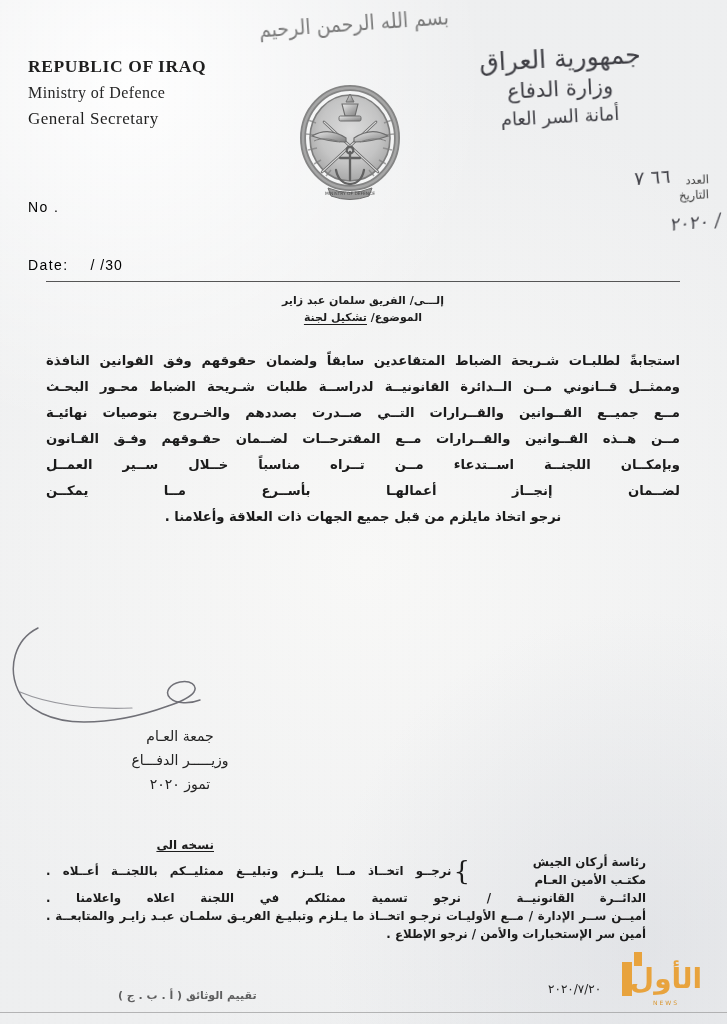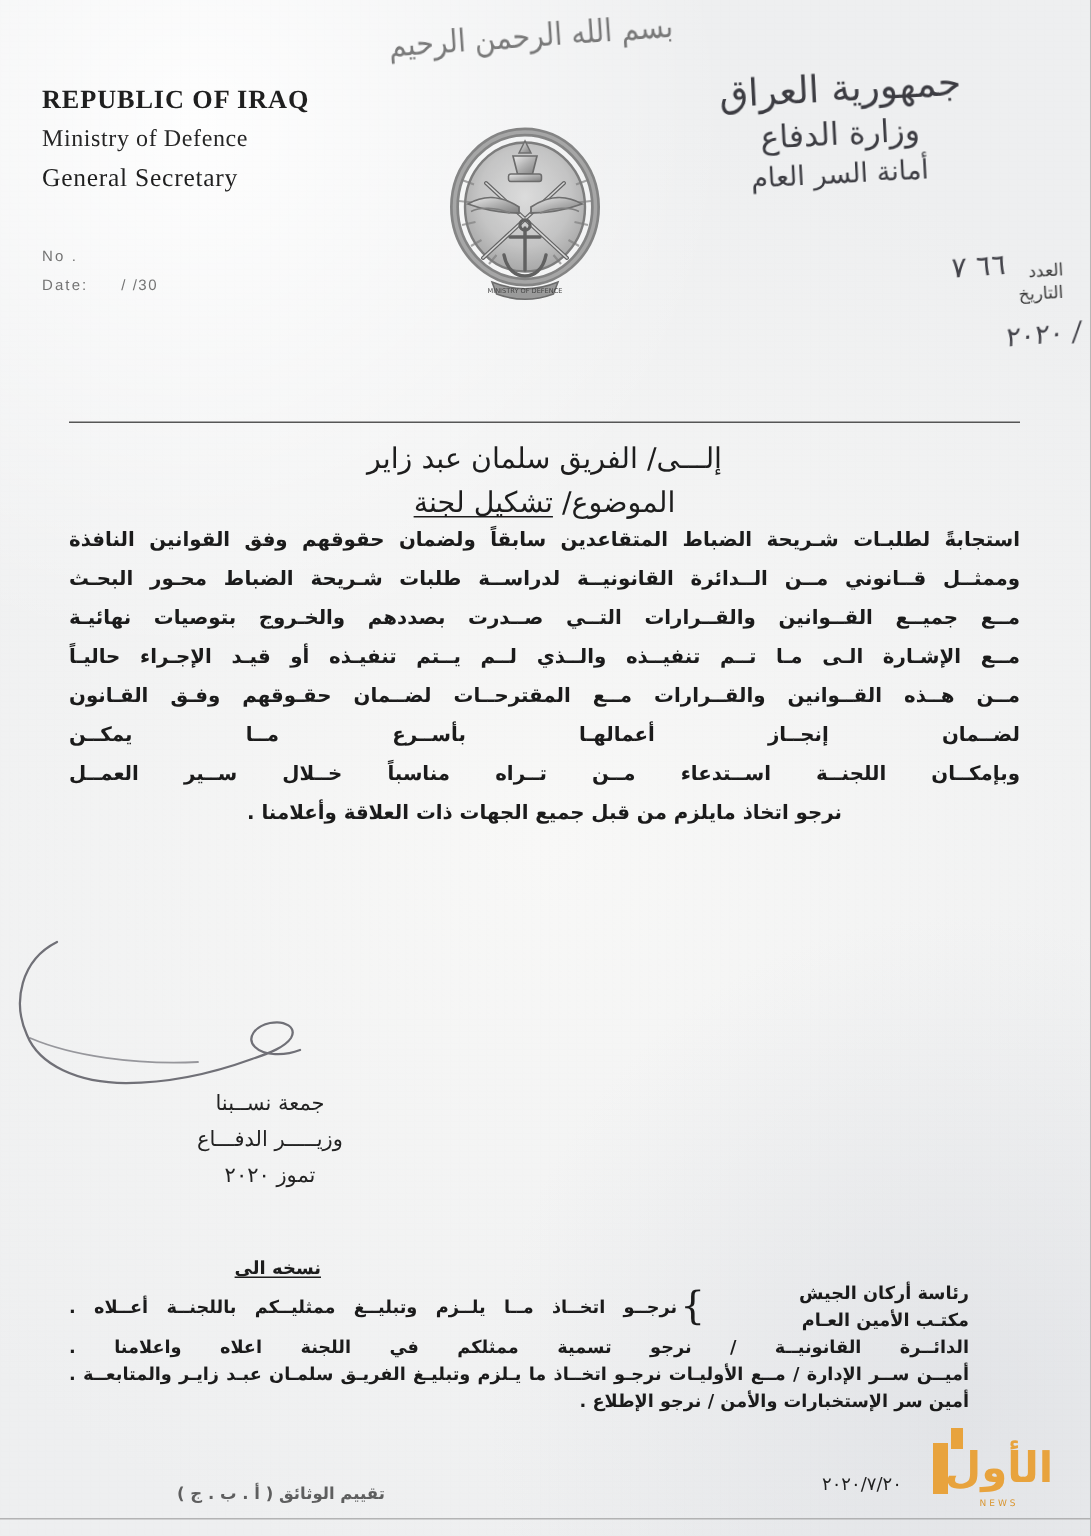--- a/index.html
+++ b/index.html
@@ -78,24 +78,25 @@
     font-family: "Liberation Serif", serif;
     font-size: 17px;
     letter-spacing: 0.5px;
     color: #1f1f1f;
     line-height: 1.5;
     margin-top: 1px;
   }
   #eng-fields { left: 28px; top: 163px; width: 220px; }
   #eng-fields div {
     font-family: "Liberation Sans", sans-serif;
-    font-size: 10px;
+    font-size: 14px;
     letter-spacing: 1.4px;
-    color: #737373;
+    color: #000000;
     line-height: 1.85;
+    margin-top: 32px;
   }
   #eng-fields .dval { display: inline-block; padding-left: 22px; letter-spacing: 1px; }
 
   
   #emblem { left: 296px; top: 76px; width: 108px; height: 132px; opacity: 0.88; }
 
   
   #ar-head {
     right: 22px; top: 44px; width: 290px;
     text-align: center;
@@ -148,22 +149,22 @@
     opacity: 0.85;
   }
 
   
   #addr {
     left: 46px; top: 292px; width: 634px;
     direction: rtl; text-align: center;
   }
   #addr .line {
     font-family: "DejaVu Sans", sans-serif;
-    font-weight: 400;
-    font-size: 19px;
+    font-weight: 700;
+    font-size: 11px;
     color: #1d1d1d;
     line-height: 1.55;
   }
   #addr .u { text-decoration: underline; text-underline-offset: 3px; }
 
   
   #body {
     left: 46px; top: 348px; width: 634px;
     direction: rtl;
   }
@@ -403,38 +404,37 @@
     <div class="line">
       <span>الموضوع/</span>
       <span class="u">تشكيل لجنة</span>
     </div>
   </div>
 
   <div id="body" class="layer">
     <div class="bline">استجابةً لطلبـات شـريحة الضباط المتقاعدين سابقاً ولضمان حقوقهم وفق القوانين النافذة</div>
     <div class="bline">وممثــل قــانوني مــن الــدائرة القانونيــة لدراســة طلبات شـريحة الضباط محـور البحـث</div>
     <div class="bline">مــع جميــع القــوانين والقــرارات التــي صــدرت بصددهم والخـروج بتوصيات نهائيـة</div>
-    <div class="bline">مــع الإشـارة الـى مـا تــم تنفيــذه والــذي لــم يــتم تنفيـذه أو قيـد الإجـراء حاليـاً</div>
     <div class="bline">مــن هــذه القــوانين والقــرارات مــع المقترحــات لضــمان حقـوقهم وفـق القـانون</div>
+    <div class="bline">وبإمكــان اللجنــة اســتدعاء مــن تــراه مناسباً خــلال ســير العمــل</div>
     <div class="bline">لضــمان إنجــاز أعمالهـا بأســرع مــا يمكــن</div>
-    <div class="bline">وبإمكــان اللجنــة اســتدعاء مــن تــراه مناسباً خــلال ســير العمــل</div>
     <div class="bline last">نرجو اتخاذ مايلزم من قبل جميع الجهات ذات العلاقة وأعلامنا .</div>
   </div>
 
   <div id="signature-mark" class="layer">
     <svg viewBox="0 0 250 110" width="250" height="110" aria-hidden="true">
       <path d="M30 6 C6 18 0 46 10 68 C18 88 44 100 76 100 C108 100 138 92 160 84
                C172 80 182 76 186 70 C190 63 182 58 172 60 C162 62 156 70 162 76
                C168 82 182 82 192 78" fill="none" stroke="#5a5a62" stroke-width="1.5" stroke-linecap="round"></path>
       <path d="M12 70 C40 82 82 88 124 86" fill="none" stroke="#5a5a62" stroke-width="1.2" stroke-linecap="round" opacity="0.7"></path>
     </svg>
   </div>
 
   <div id="sign-block" class="layer">
-    <div class="sname">جمعة نســبنا</div>
+    <div class="sname">جمعة العـام</div>
     <div class="stitle">وزيـــــر الدفـــاع</div>
     <div class="sdate">تموز ٢٠٢٠</div>
   </div>
 
   <div id="dist" class="layer">
     <div class="dhead">نسخه الى</div>
     <div class="dgroup">
       <div class="pair">
         <div class="names">
           <div class="drow">رئاسة أركان الجيش</div>

